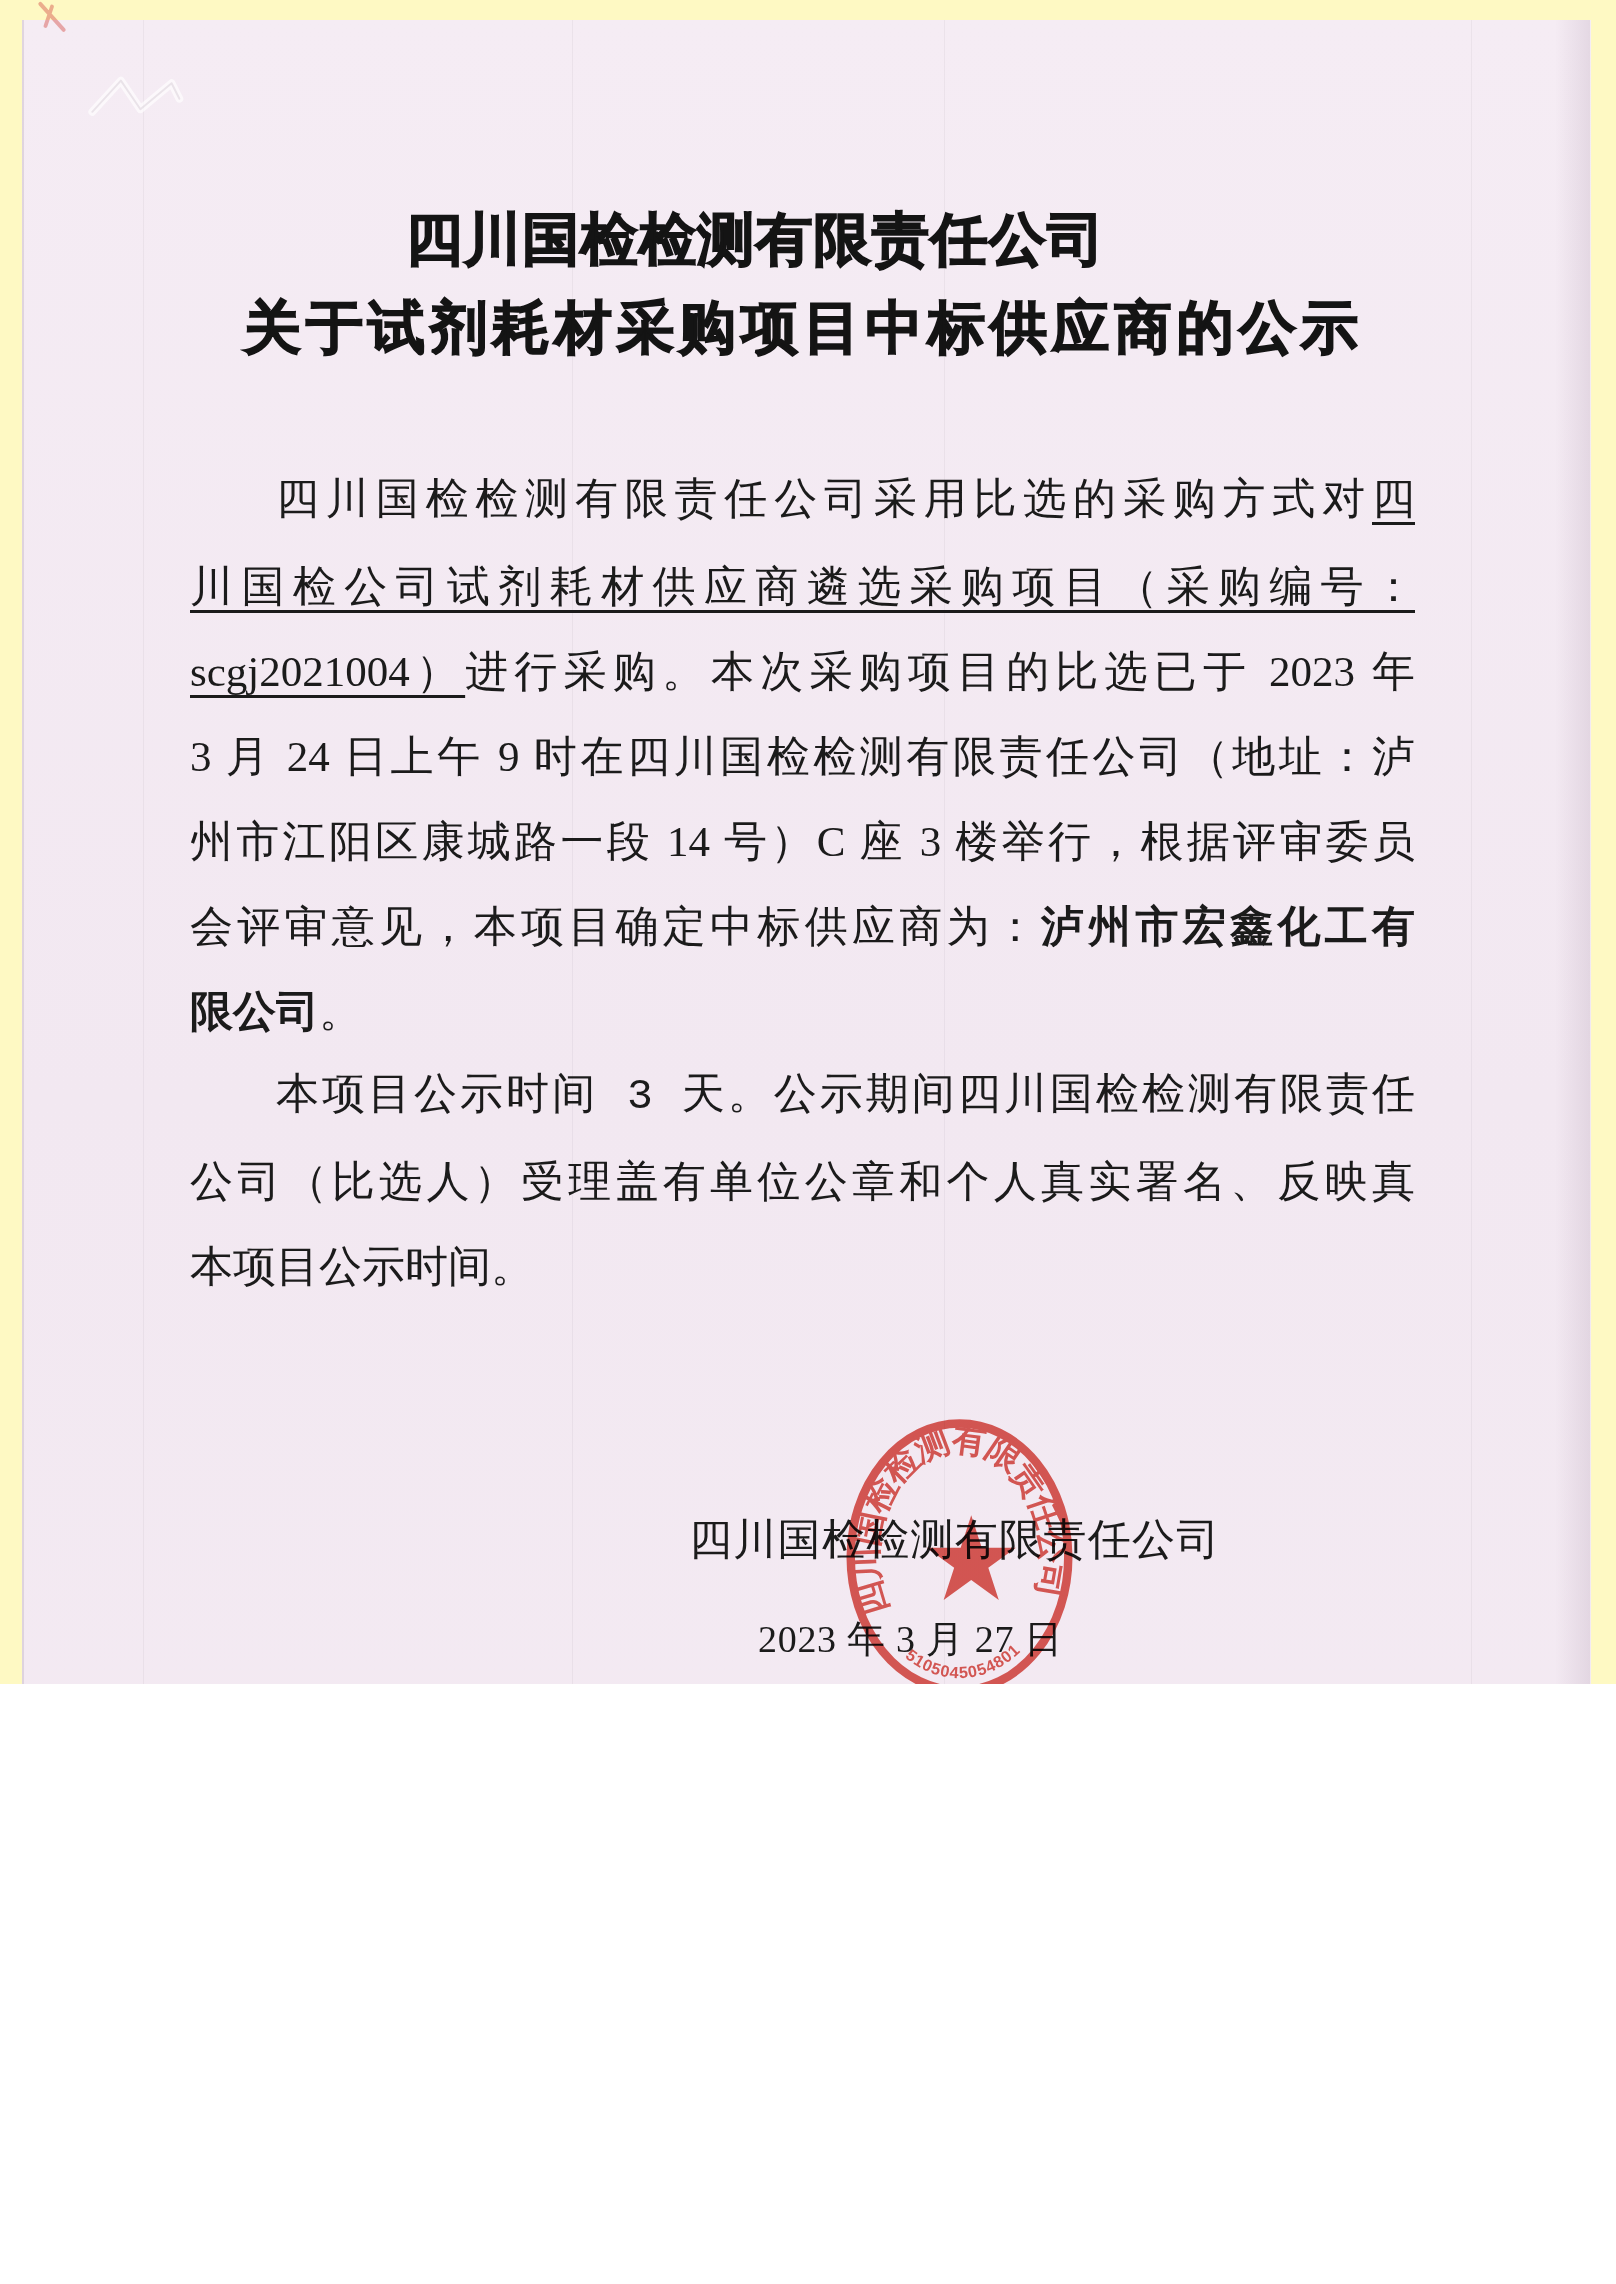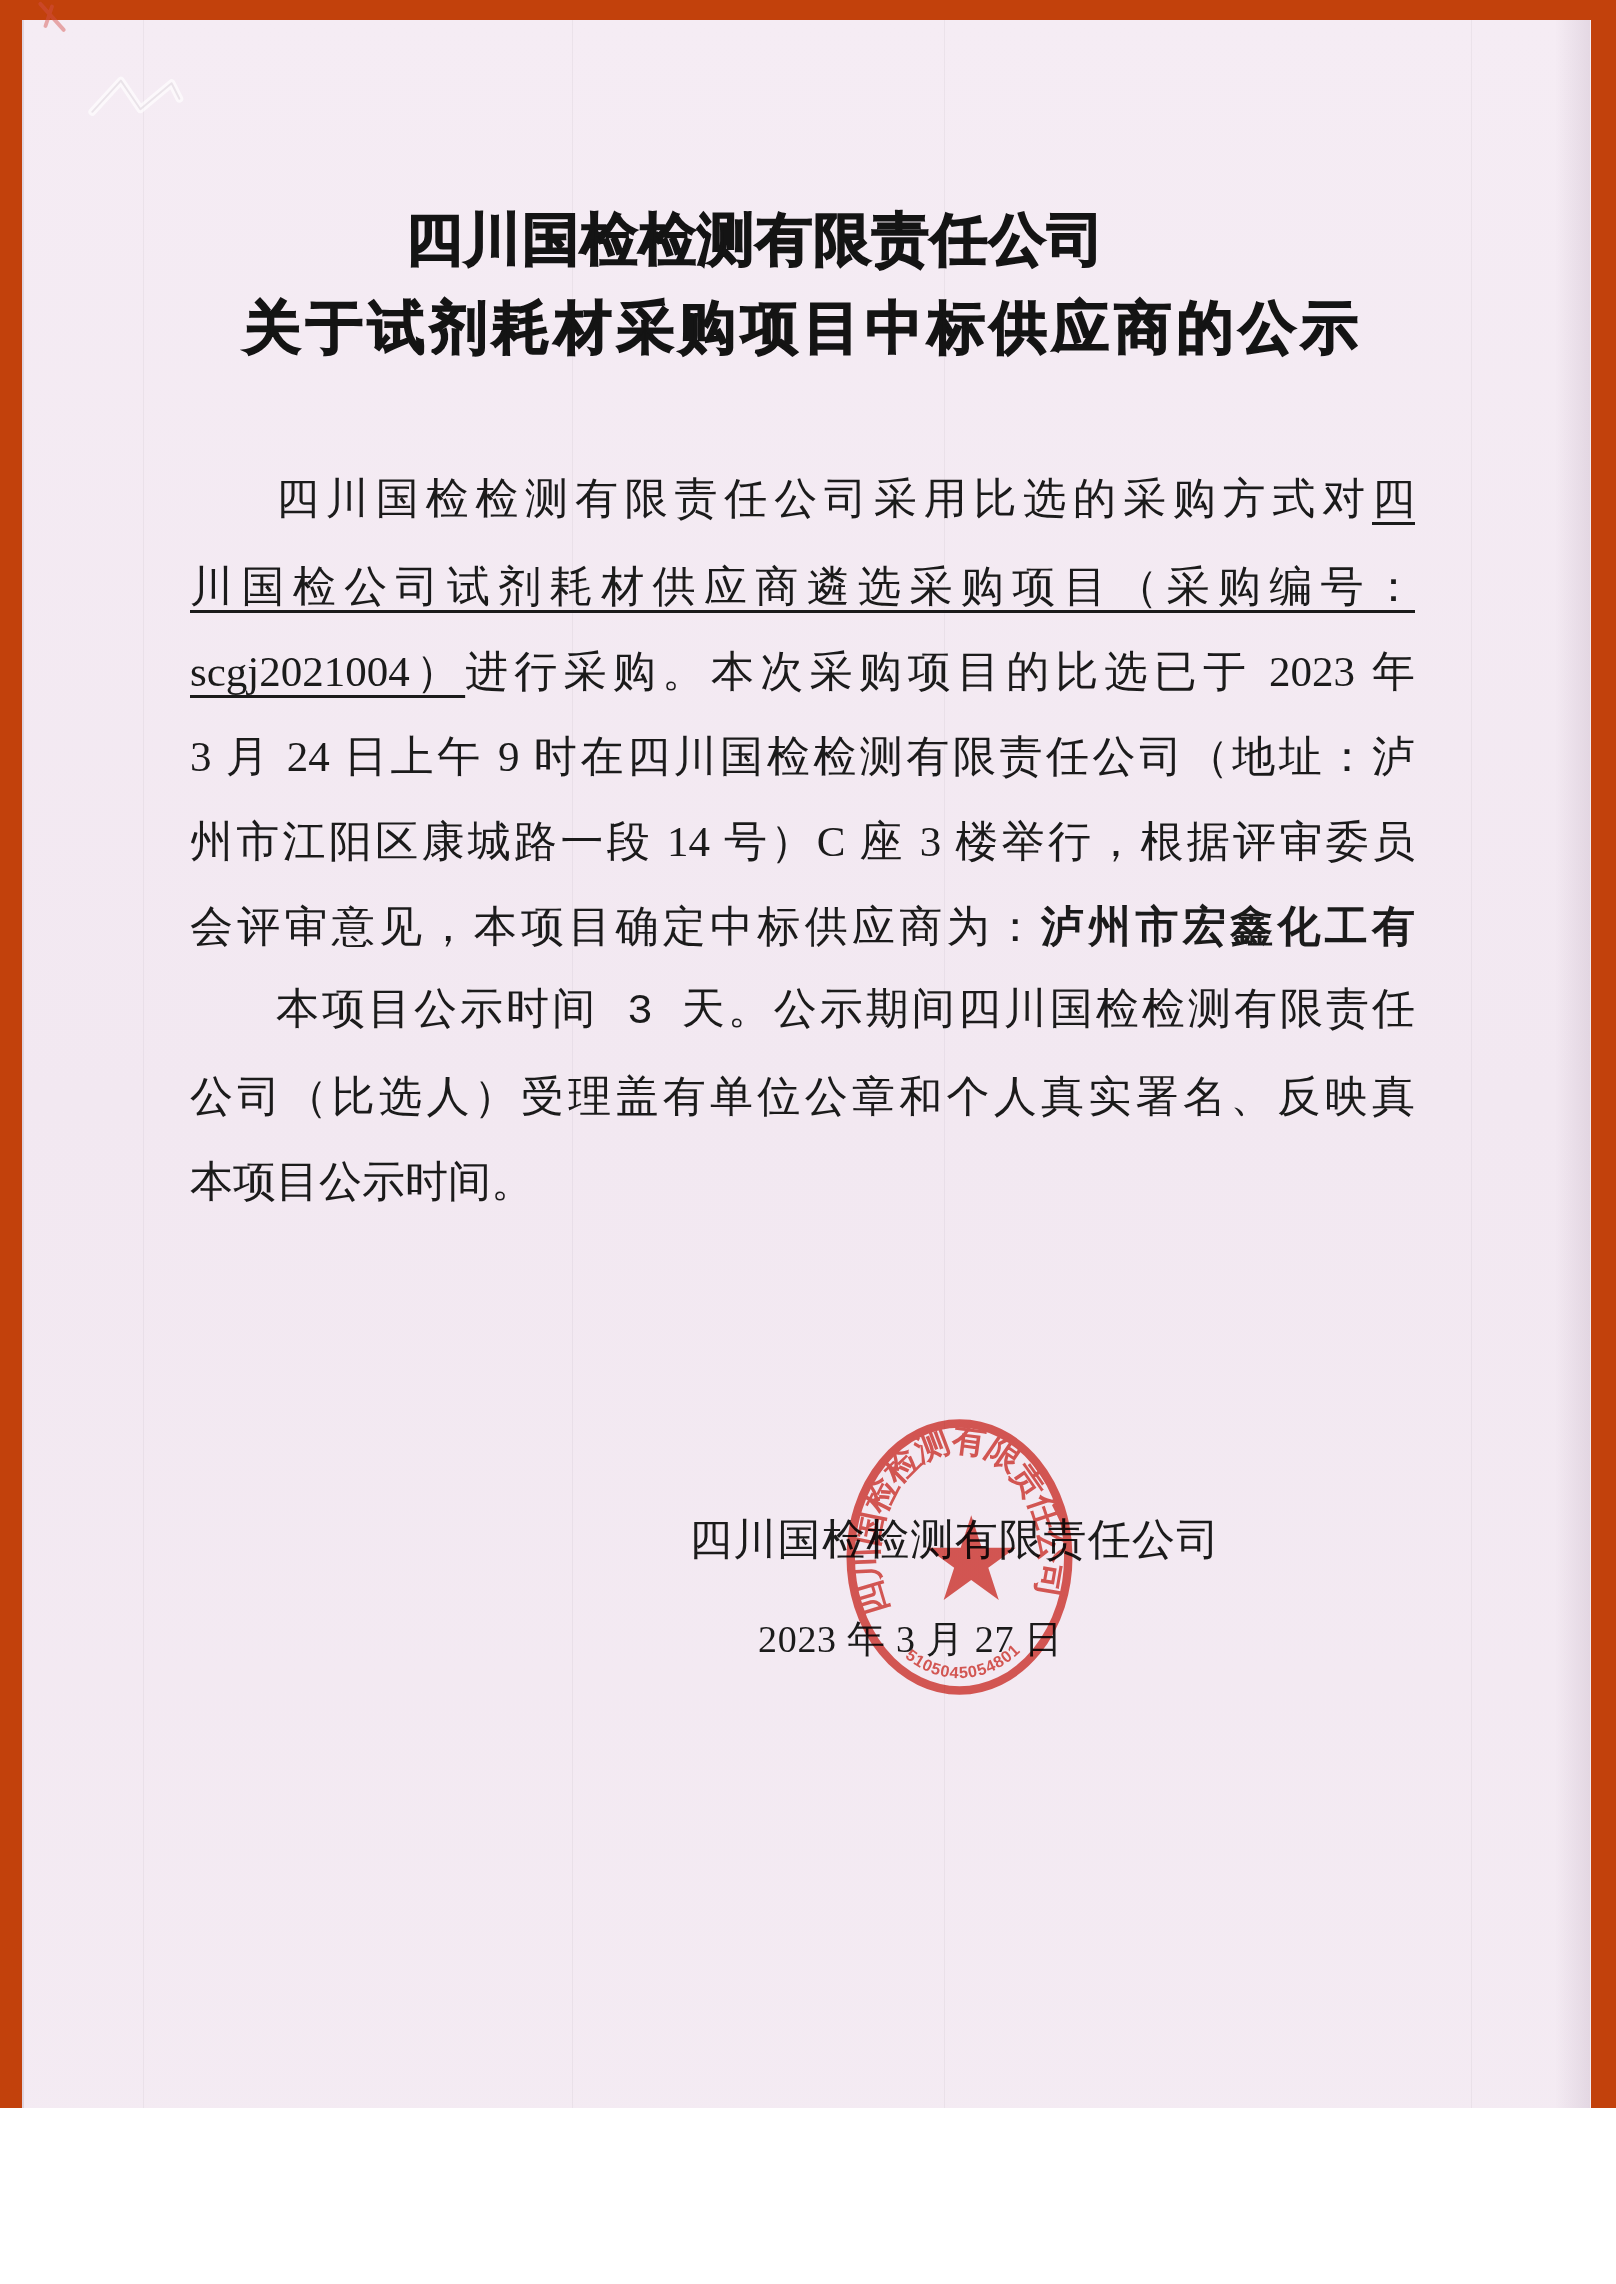--- a/index.html
+++ b/index.html
@@ -1,16 +1,16 @@
 <!DOCTYPE html>
 <html style="font-size:10.4px"><head>
 <meta charset="utf-8">
 <style>
   html,body{margin:0;padding:0;background:#ffffff;}
-  .page{position:relative;width:1616px;height:2108px;background:#c2410c;overflow:hidden;
+  .page{position:relative;width:1616px;height:1684px;background:#fef9c3;overflow:hidden;
         font-family:"Liberation Serif","DejaVu Serif",serif;color:#1b1b1b;}
   .paper{position:absolute;left:21.5px;top:19.5px;width:1569px;height:2240px;
          background:linear-gradient(180deg,#f5ecf4 0%,#f2e8f1 48%,#f4ebf3 100%);}
   .paper-edge-shadow{position:absolute;left:21.5px;top:19.5px;width:2.6px;height:2240px;
          background:rgba(150,130,150,0.22);}
   .right-shade{position:absolute;top:19.5px;right:26px;width:35px;height:2240px;
          background:linear-gradient(to right,rgba(255,255,255,0),rgba(185,165,185,0.28));}
   .streak{position:absolute;top:19.5px;width:1.3px;height:2240px;background:rgba(120,100,120,0.07);}
   .s1{left:143px}.s2{left:572px}.s3{left:944px}.s4{left:1471px}
 
@@ -65,20 +65,21 @@
   <div class="title title1">四川国检检测有限责任公司</div>
   <div class="title title2">关于试剂耗材采购项目中标供应商的公示</div>
 
   <div class="body-block">
       <div class="bline just ind"><span class="seg-n">四川国检检测有限责任公司采用比选的采购方式对</span><span class="seg-u">四</span></div>
       <div class="bline just"><span class="seg-u">川国检公司试剂耗材供应商遴选采购项目（采购编号：</span></div>
       <div class="bline just"><span class="seg-u">scgj2021004）</span><span class="seg-n">进行采购。本次采购项目的比选已于 2023 年</span></div>
       <div class="bline just"><span class="seg-n">3 月 24 日上午 9 时在四川国检检测有限责任公司（地址：泸</span></div>
       <div class="bline just"><span class="seg-n">州市江阳区康城路一段 14 号）C 座 3 楼举行，根据评审委员</span></div>
       <div class="bline just"><span class="seg-n">会评审意见，本项目确定中标供应商为：</span><span class="seg-b">泸州市宏鑫化工有</span></div>
+      <div class="bline"><span class="seg-b">限公司</span><span class="seg-n">。</span></div>
       <div class="bline just ind"><span class="seg-n">本项目公示时间 3 天。公示期间四川国检检测有限责任</span></div>
       <div class="bline just"><span class="seg-n">公司（比选人）受理盖有单位公章和个人真实署名、反映真</span></div>
       <div class="bline"><span class="seg-n">本项目公示时间。</span></div>
     </div>
 
   <div class="signature">四川国检检测有限责任公司</div>
   <div class="sigdate">2023 年 3 月 27 日</div>
 
   <svg class="stamp" viewBox="0 0 360 436">
     <defs>

